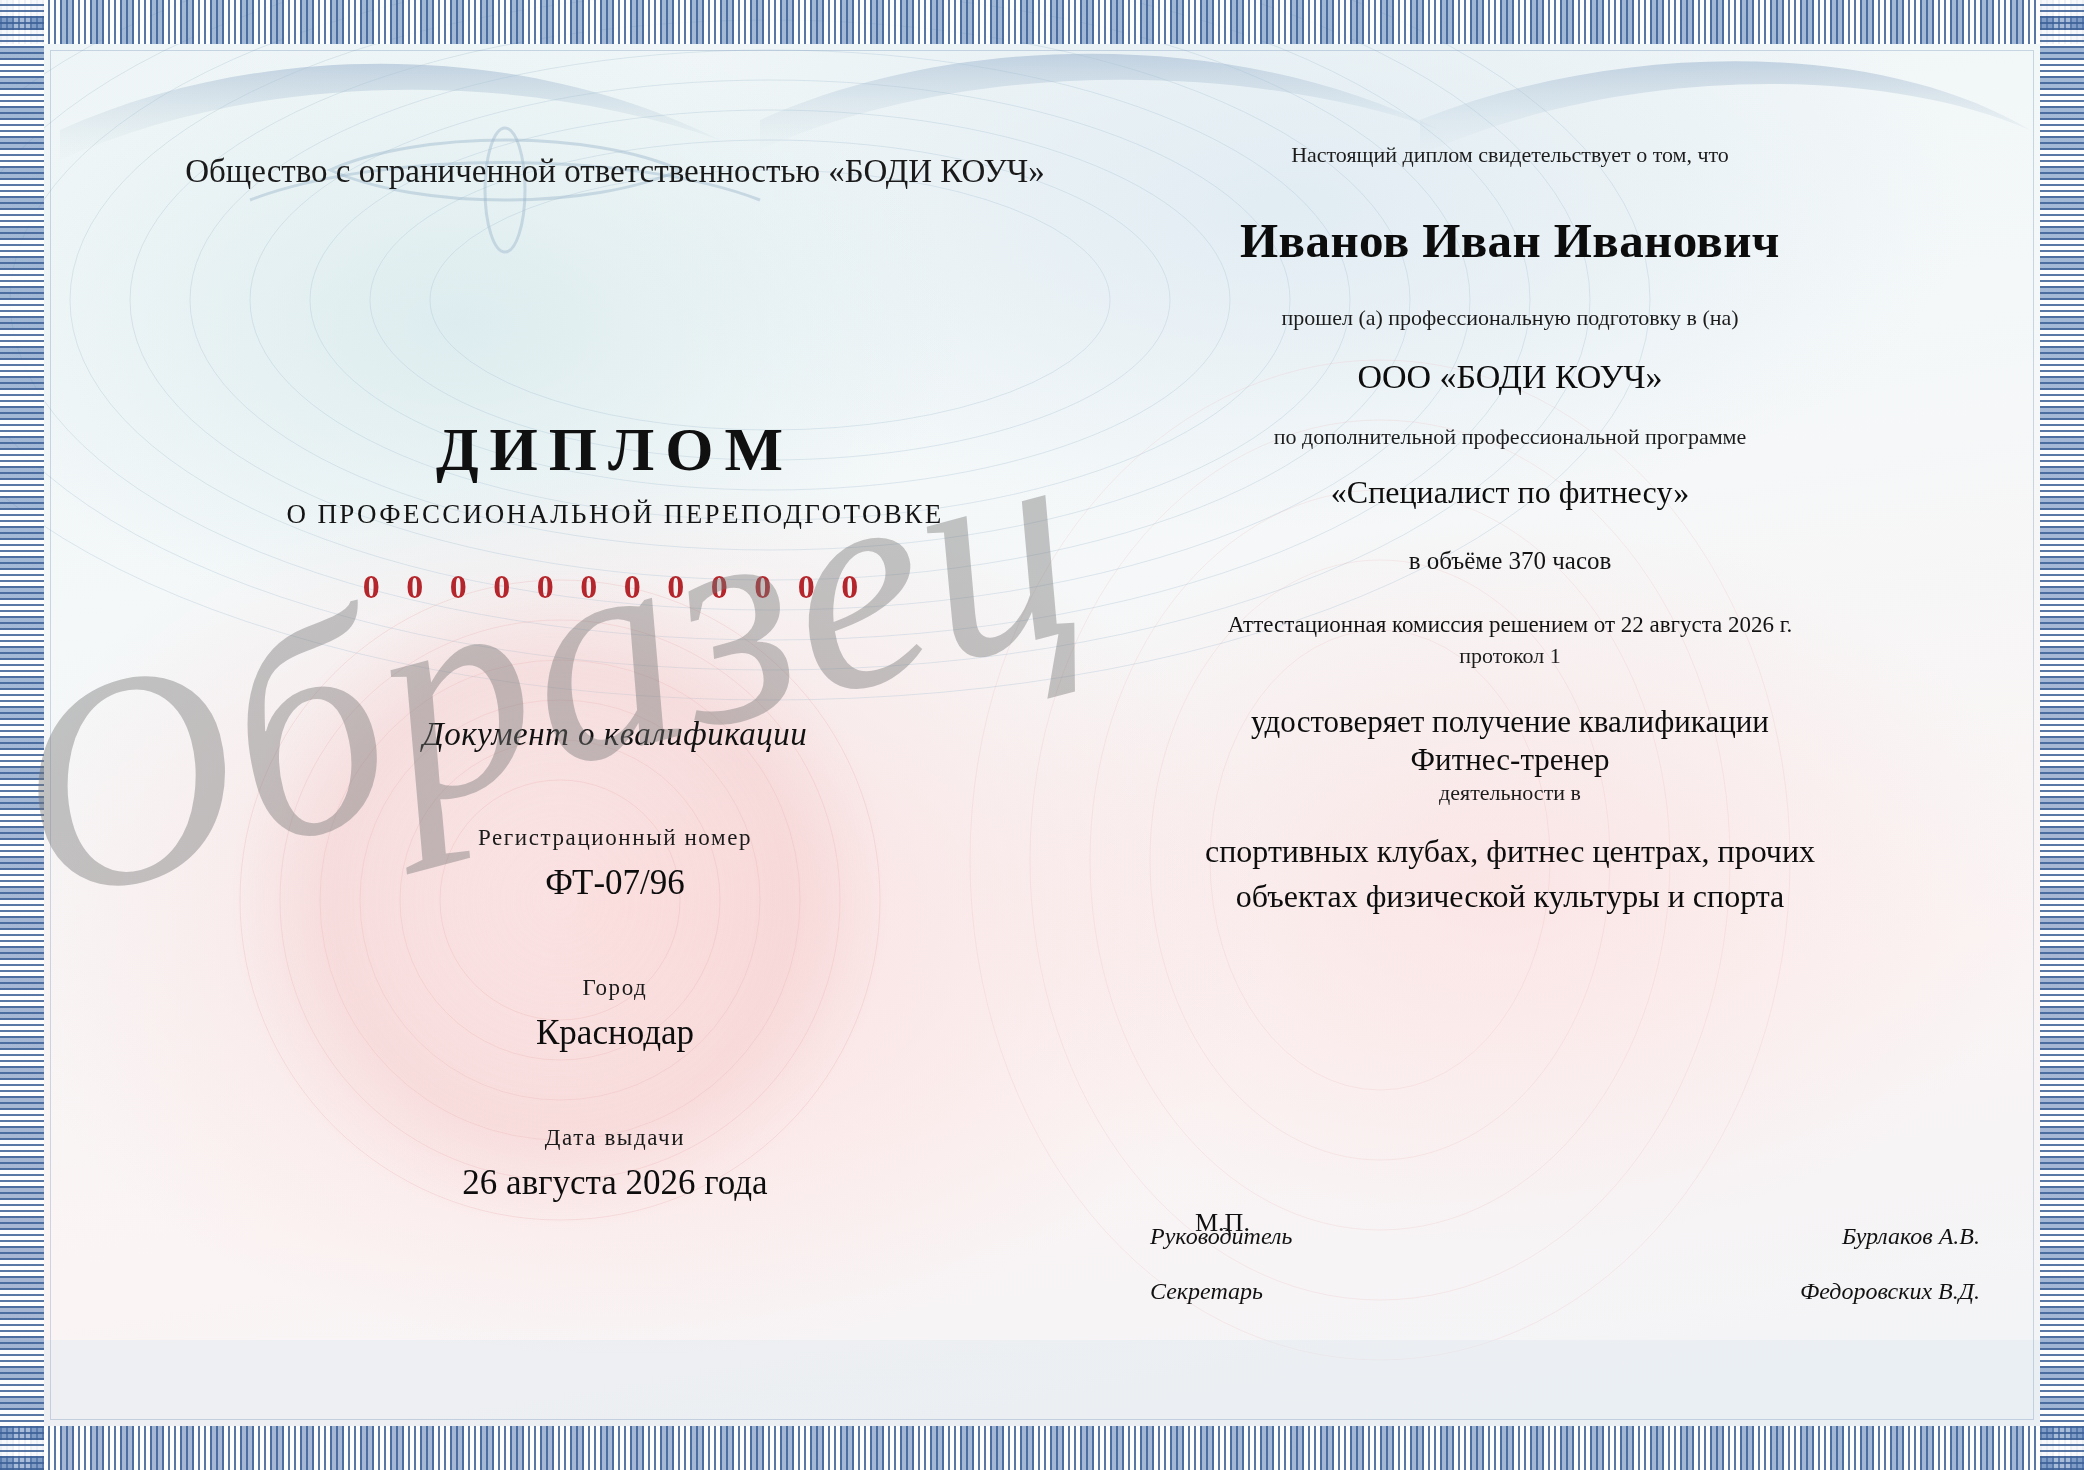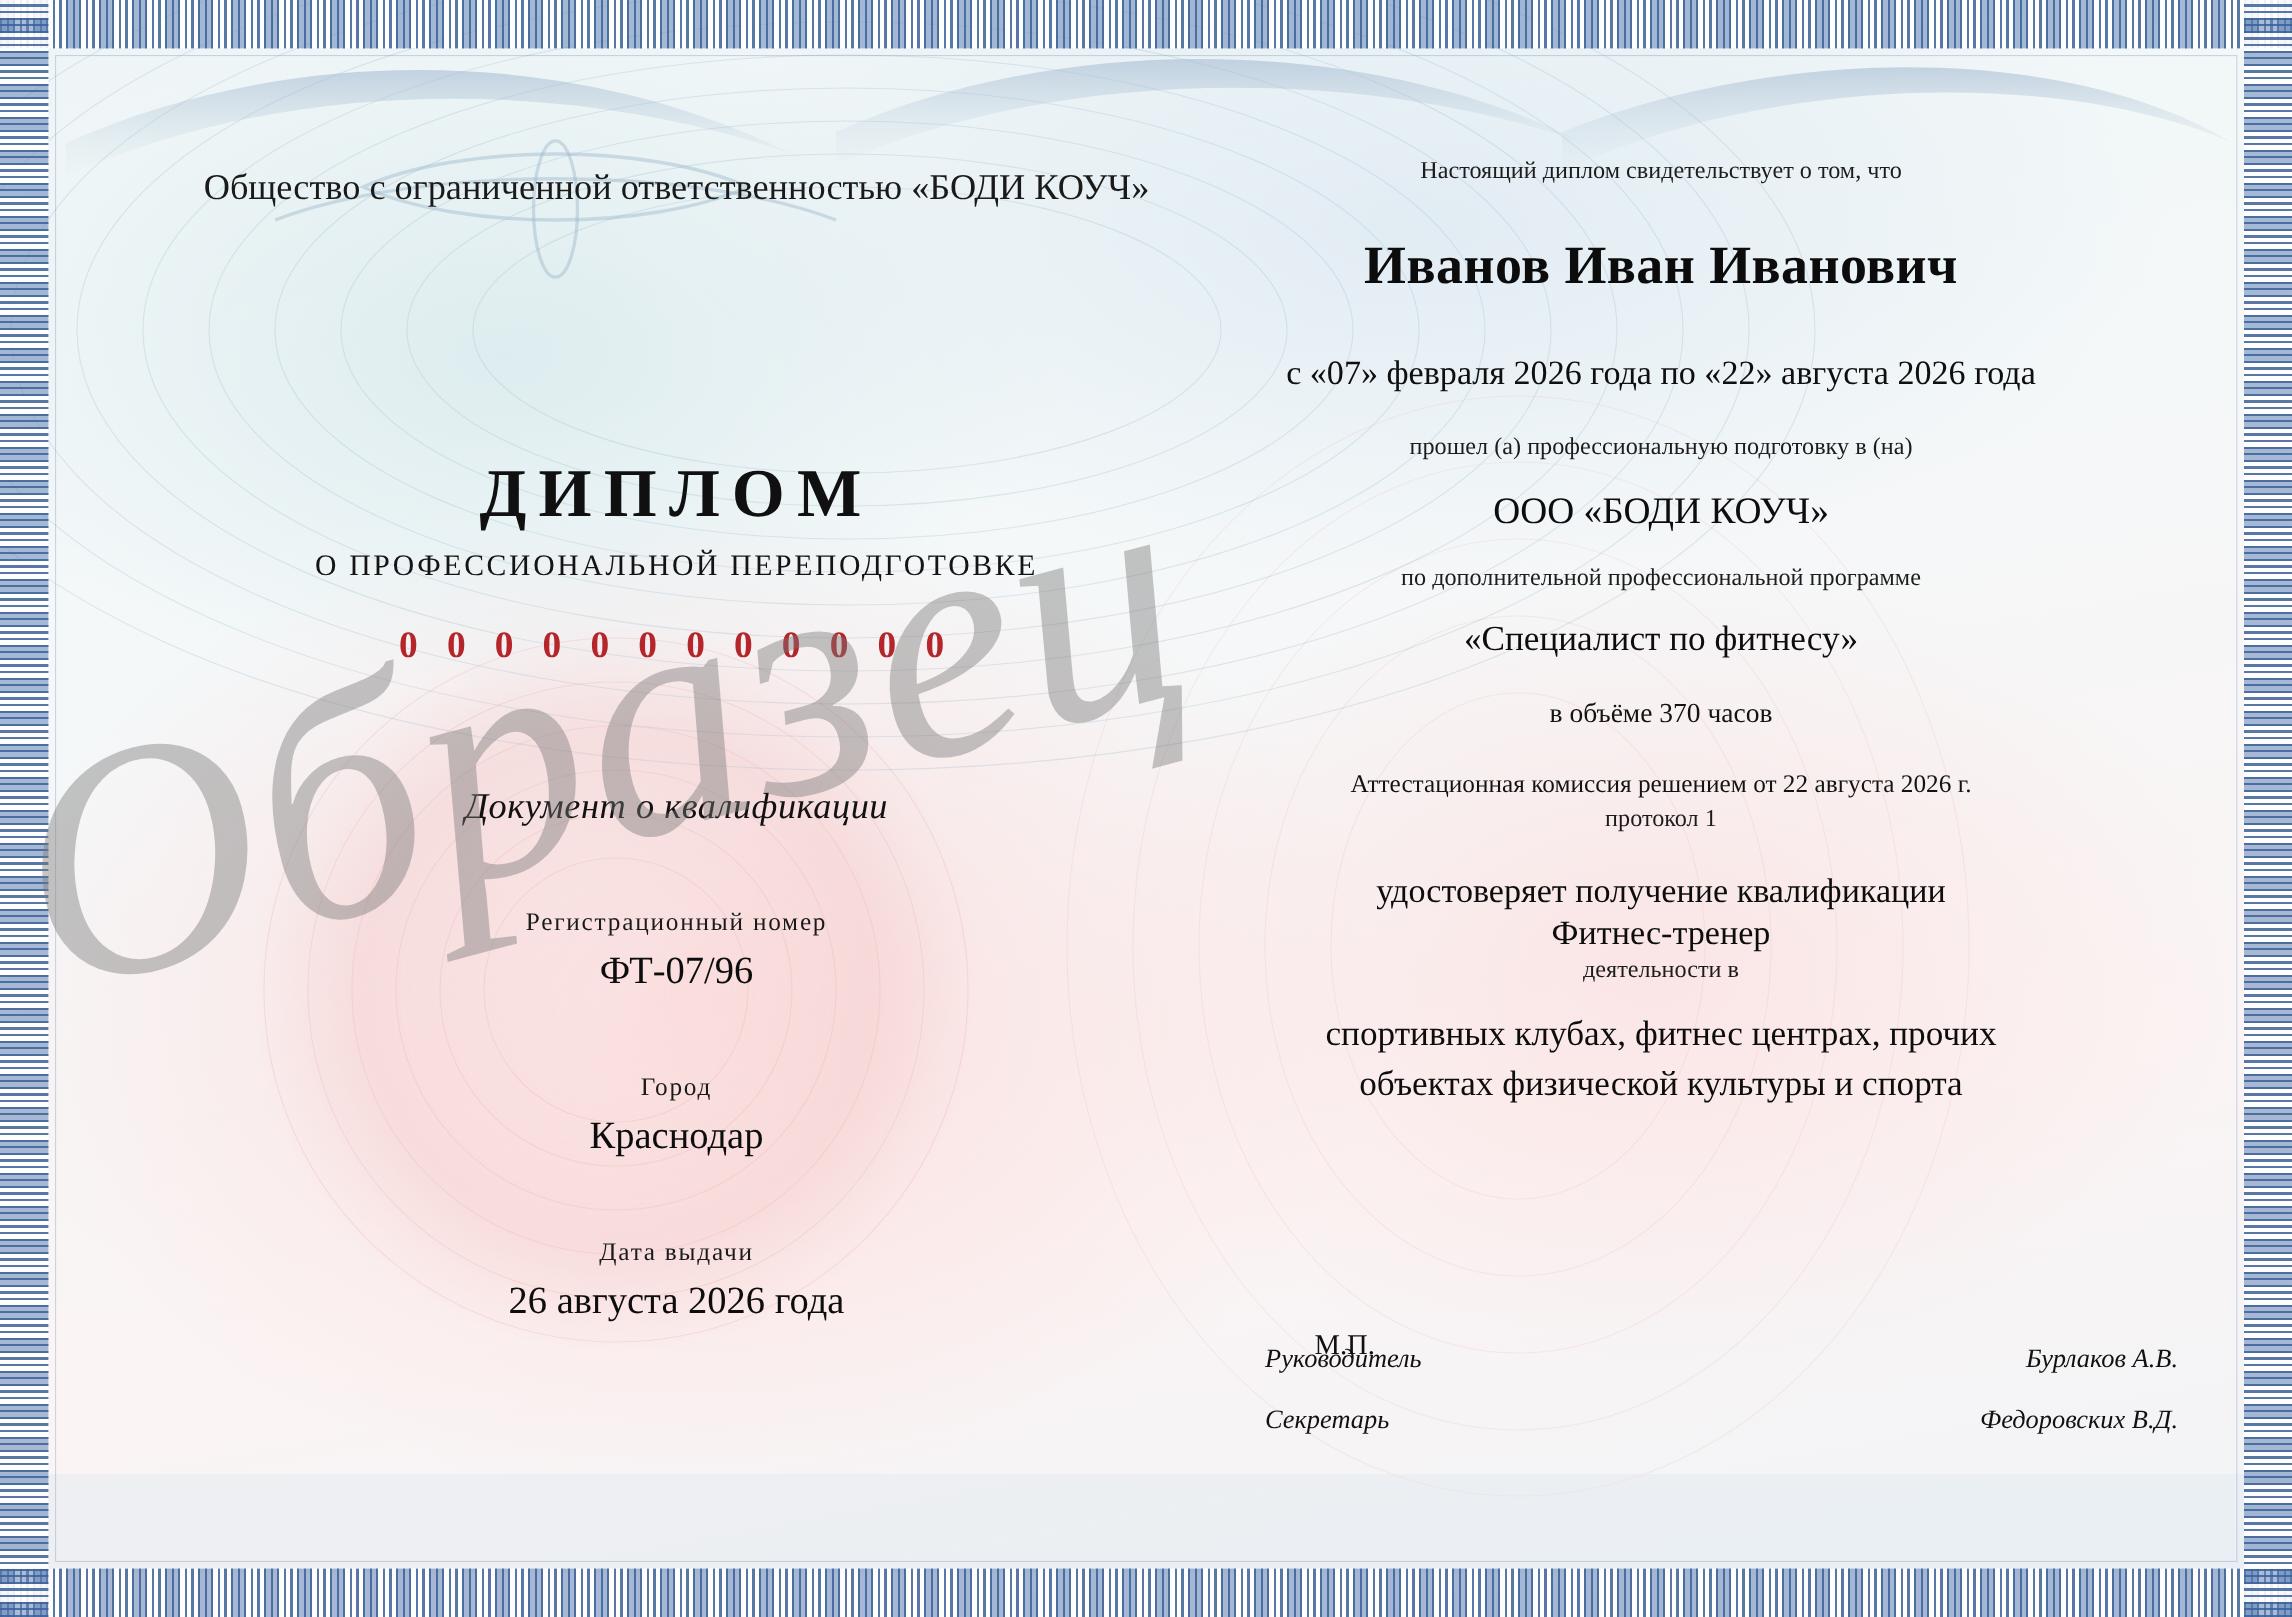--- a/index.html
+++ b/index.html
@@ -377,21 +377,20 @@
 
       <div class="field">
         <div class="field-label">Дата выдачи</div>
         <div class="field-value">26 августа 2026 года</div>
       </div>
     </div>
 
     <div class="col-right">
       <div class="r-small">Настоящий диплом свидетельствует о том, что</div>
       <div class="r-name">Иванов Иван Иванович</div>
-      <div class="r-period">с «07» февраля 2026 года по «22» августа 2026 года</div>
       <div class="r-small r-gap-s">прошел (а) профессиональную подготовку в (на)</div>
       <div class="r-org">ООО «БОДИ КОУЧ»</div>
       <div class="r-small r-gap-m">по дополнительной профессиональной программе</div>
       <div class="r-program">«Специалист по фитнесу»</div>
       <div class="r-hours">в объёме 370 часов</div>
       <div class="r-commission">Аттестационная комиссия решением от 22 августа 2026 г.</div>
       <div class="r-small">протокол 1</div>
       <div class="r-qual-lead">удостоверяет получение квалификации</div>
       <div class="r-qual">Фитнес-тренер</div>
       <div class="r-small">деятельности в</div>

